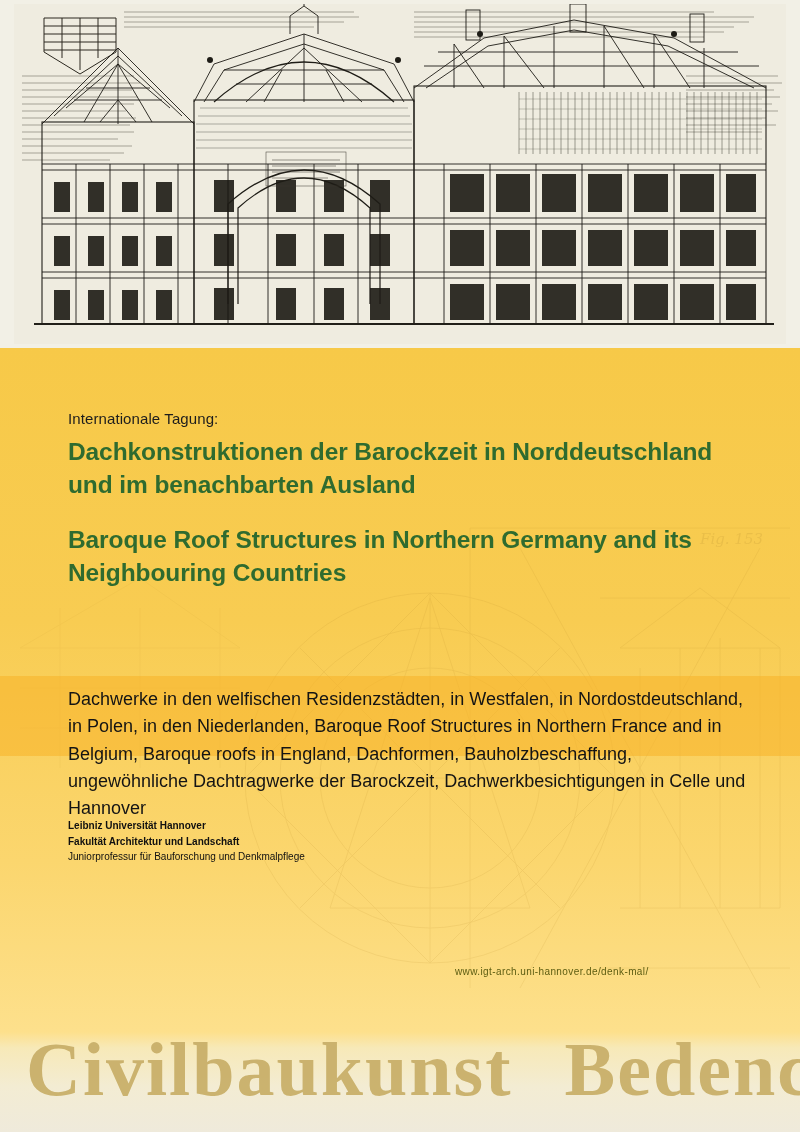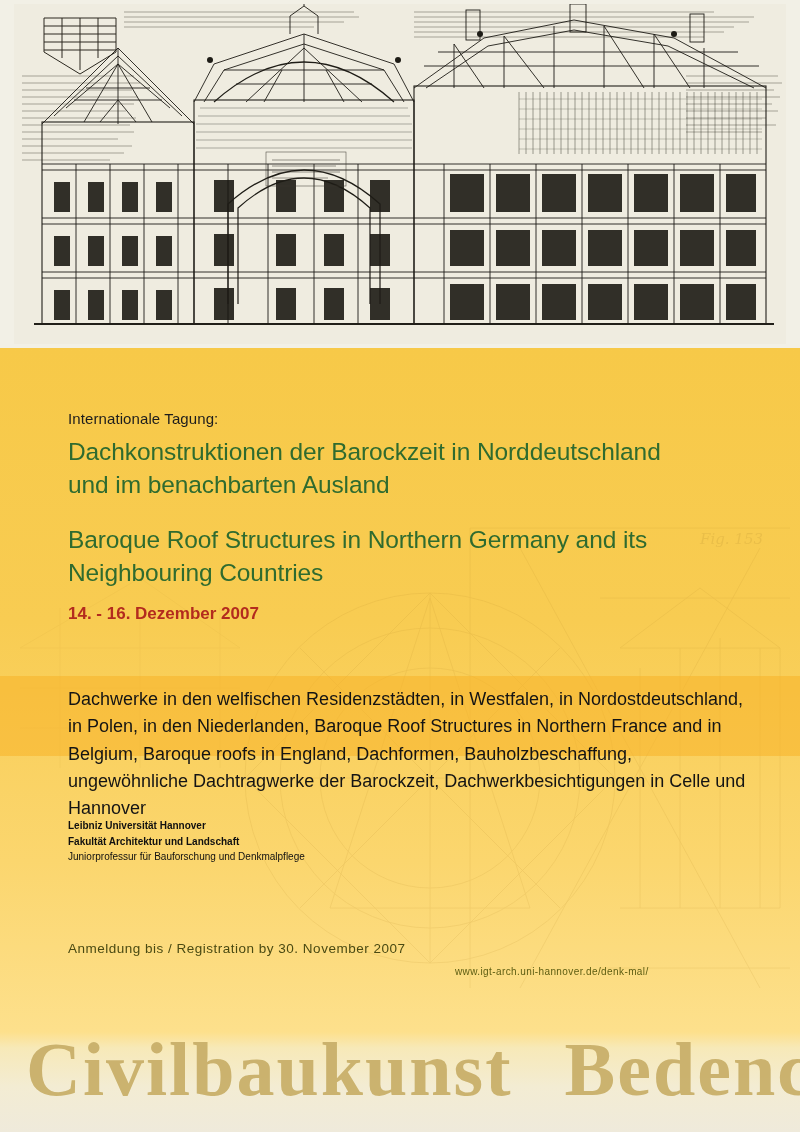--- a/index.html
+++ b/index.html
@@ -70,32 +70,32 @@
     font-size: 15px;
     color: #1d1d1d;
     letter-spacing: 0.1px;
   }
   .title-de {
     position: absolute;
     left: 68px;
     top: 88px;
     width: 690px;
     font-size: 24.5px;
-    font-weight: normal;
+    font-weight: bold;
     color: #2f6b2f;
     line-height: 1.33;
     letter-spacing: -0.1px;
   }
   .title-en {
     position: absolute;
     left: 68px;
     top: 176px;
     width: 690px;
     font-size: 24.5px;
-    font-weight: normal;
+    font-weight: bold;
     color: #2f6b2f;
     line-height: 1.33;
     letter-spacing: -0.1px;
   }
   .dates {
     position: absolute;
     left: 68px;
     top: 256px;
     font-size: 17px;
     font-weight: bold;
@@ -491,32 +491,30 @@
       <div class="title-de">
         <div>Dachkonstruktionen der Barockzeit in Norddeutschland</div>
         <div>und im benachbarten Ausland</div>
       </div>
 
       <div class="title-en">
         <div>Baroque Roof Structures in Northern Germany and its</div>
         <div>Neighbouring Countries</div>
       </div>
 
-      <div class="dates">14. - 16. Dezember 2007</div>
 
       <div class="topics-band"></div>
       <div class="topics">Dachwerke in den welfischen Residenzstädten, in Westfalen, in Nordostdeutschland, in Polen, in den Niederlanden, Baroque Roof Structures in Northern France and in Belgium, Baroque roofs in England, Dachformen, Bauholzbeschaffung, ungewöhnliche Dachtragwerke der Barockzeit, Dachwerkbesichtigungen in Celle und Hannover</div>
 
       <div class="org">
         <div class="b">Leibniz Universität Hannover</div>
         <div class="b">Fakultät Architektur und Landschaft</div>
         <div>Juniorprofessur für Bauforschung und Denkmalpflege</div>
       </div>
 
-      <div class="registration">Anmeldung bis / Registration by  30. November 2007</div>
       <a class="url" href="#">www.igt-arch.uni-hannover.de/denk-mal/</a>
     </div>
   </div>
 
   <div class="bottom">
     <div class="fraktur">
       <span>Civilbaukunst</span><span>Bedencken</span>
     </div>
   </div>
 

